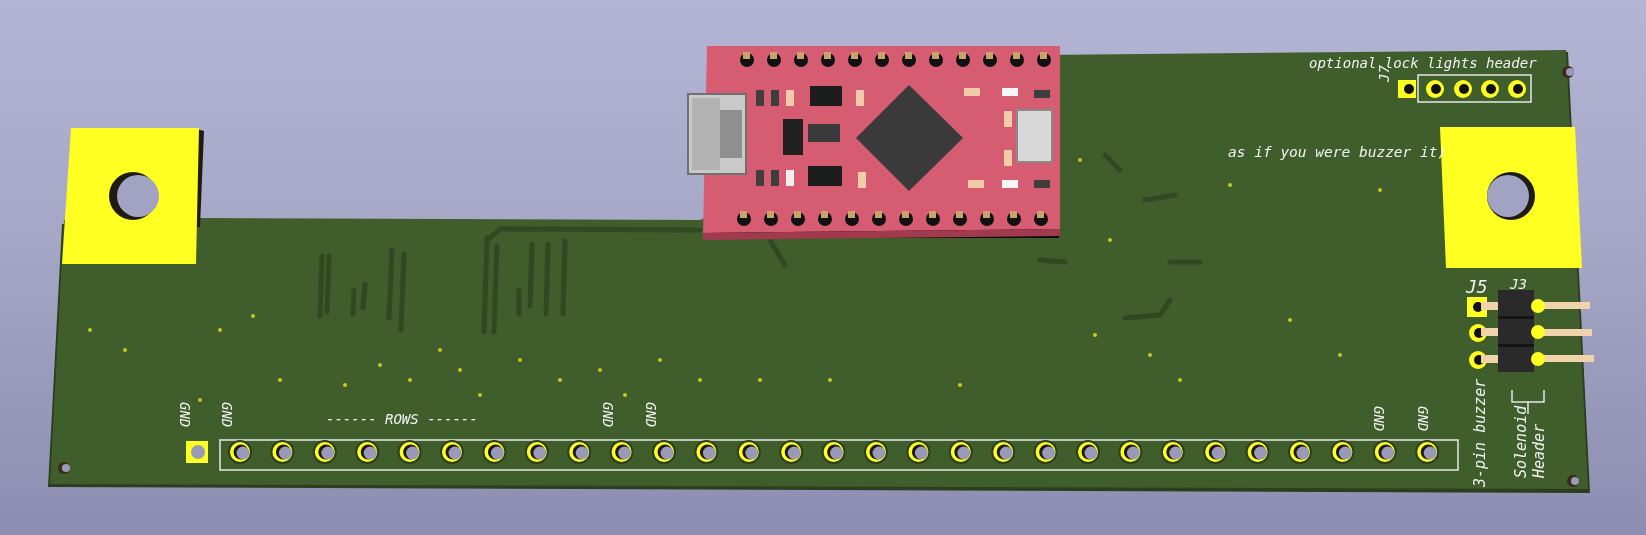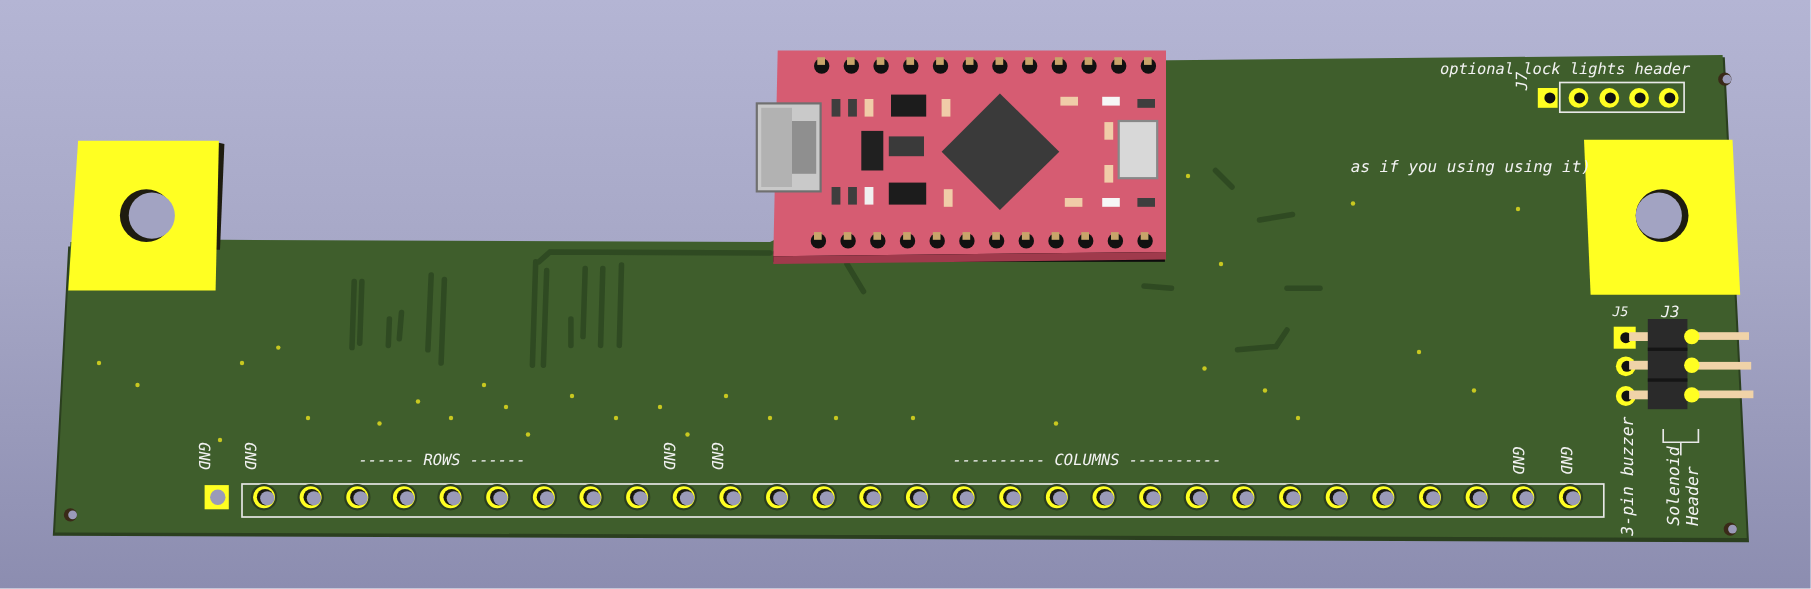--- a/index.html
+++ b/index.html
@@ -326,31 +326,30 @@
     <circle cx="1538" cy="332" r="7" fill="#ffff22"></circle>
     <circle cx="1538" cy="359" r="7" fill="#ffff22"></circle>
     <polyline points="1512,390 1512,402 1544,402 1544,390" fill="none" stroke="#e8e8e8" stroke-width="1.5"></polyline>
     <line x1="1528" y1="402" x2="1528" y2="414" stroke="#e8e8e8" stroke-width="1.5"></line>
   </g>
 </svg>
 
 <div class="label" style="left:1309px;top:55px;font-size:14px;">optional lock lights header</div>
 <div class="label" style="left:1376px;top:82px;font-size:14px;transform:rotate(-90deg);transform-origin:left top;">J7</div>
 
-<div class="label" style="left:1228px;top:144px;font-size:14.5px;">as if you using using it)</div>
+<div class="label" style="left:1228px;top:144px;font-size:14.5px;">as if you were buzzer it)</div>
 
 <div class="label" style="left:326px;top:411px;font-size:14px;">------ ROWS ------</div>
-<div class="label" style="left:866px;top:411px;font-size:14px;">---------- COLUMNS ----------</div>
 
 <div class="label" style="left:193px;top:402px;font-size:14px;transform:rotate(90deg);transform-origin:left top;">GND</div>
 <div class="label" style="left:235px;top:402px;font-size:14px;transform:rotate(90deg);transform-origin:left top;">GND</div>
 <div class="label" style="left:616px;top:402px;font-size:14px;transform:rotate(90deg);transform-origin:left top;">GND</div>
 <div class="label" style="left:659px;top:402px;font-size:14px;transform:rotate(90deg);transform-origin:left top;">GND</div>
 <div class="label" style="left:1387px;top:406px;font-size:14px;transform:rotate(90deg);transform-origin:left top;">GND</div>
 <div class="label" style="left:1431px;top:406px;font-size:14px;transform:rotate(90deg);transform-origin:left top;">GND</div>
 
-<div class="label" style="left:1466px;top:276px;font-size:12px;text-align:center;">J5</div>
+<div class="label" style="left:1466px;top:276px;font-size:18px;text-align:center;">J5</div>
 <div class="label" style="left:1510px;top:276px;font-size:14px;">J3</div>
 
 <div class="label" style="left:1471px;top:487px;font-size:15px;transform:rotate(-90deg);transform-origin:left top;">3-pin buzzer</div>
 <div class="label" style="left:1512px;top:478px;font-size:15px;transform:rotate(-90deg);transform-origin:left top;">Solenoid</div>
 <div class="label" style="left:1530px;top:478px;font-size:15px;transform:rotate(-90deg);transform-origin:left top;">Header</div>
 </div>
 
 </body></html>

